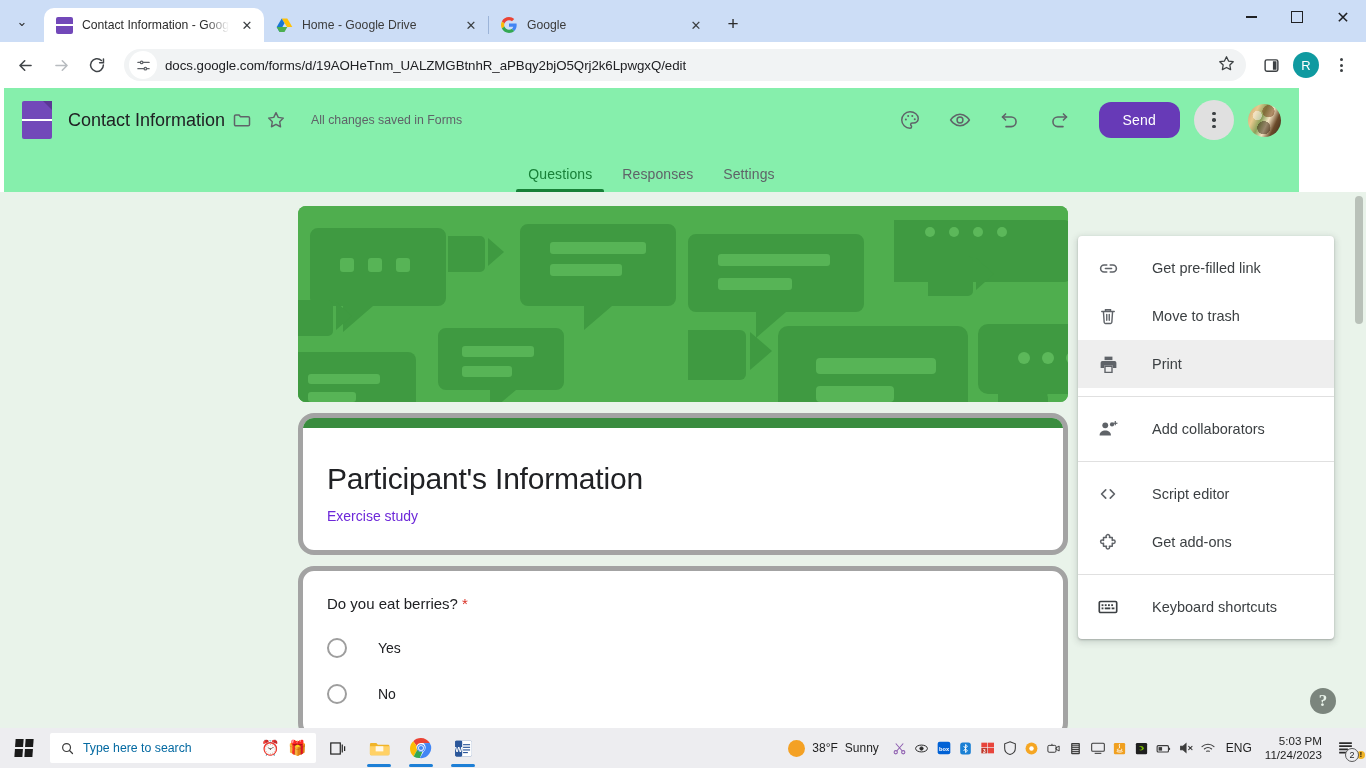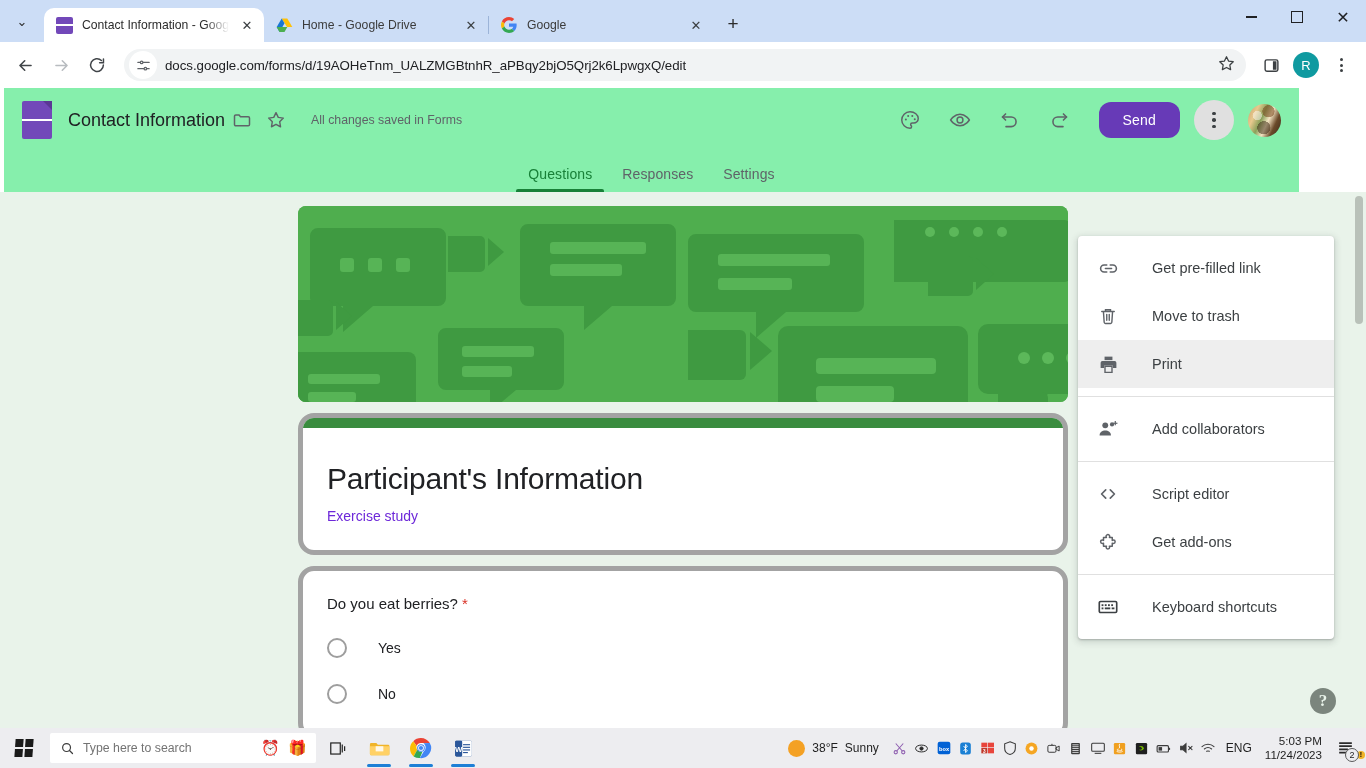--- a/index.html
+++ b/index.html
@@ -251,21 +251,21 @@
   }
   .start {
     width: 48px; height: 40px; display: flex; align-items: center; justify-content: center;
   }
   .winlogo { display: grid; grid-template-columns: 8px 8px; grid-template-rows: 8px 8px; gap: 2px; transform: skewX(-4deg); }
   .winlogo i { background: #1a1a1a; display: block; }
   .searchbox {
     width: 266px; height: 30px; background: #fff; border-radius: 2px;
     display: flex; align-items: center; padding: 0 6px; gap: 8px; margin-left: 2px;
   }
-  .search-ph { font-size: 12.3px; color: #737373; flex: 1 1 auto; }
+  .search-ph { font-size: 12.3px; color: #0369a1; flex: 1 1 auto; }
   .tb-ico { width: 42px; height: 40px; display: flex; align-items: center; justify-content: center; position: relative; }
   .tb-ico.open::after {
     content: ""; position: absolute; bottom: 1px; left: 9px; right: 9px; height: 3px;
     background: #1d7fd6; border-radius: 2px;
   }
   .tray { margin-left: auto; display: flex; align-items: center; height: 40px; padding-right: 6px; gap: 0; }
   .weather { display: flex; align-items: center; gap: 7px; padding: 0 10px 0 4px; }
   .wsun { width: 17px; height: 17px; border-radius: 50%; background: #f4a124; }
   .wtext { font-size: 12px; color: #1f1f1f; white-space: nowrap; }
   .tray-ic { width: 22px; height: 40px; display: flex; align-items: center; justify-content: center; }

